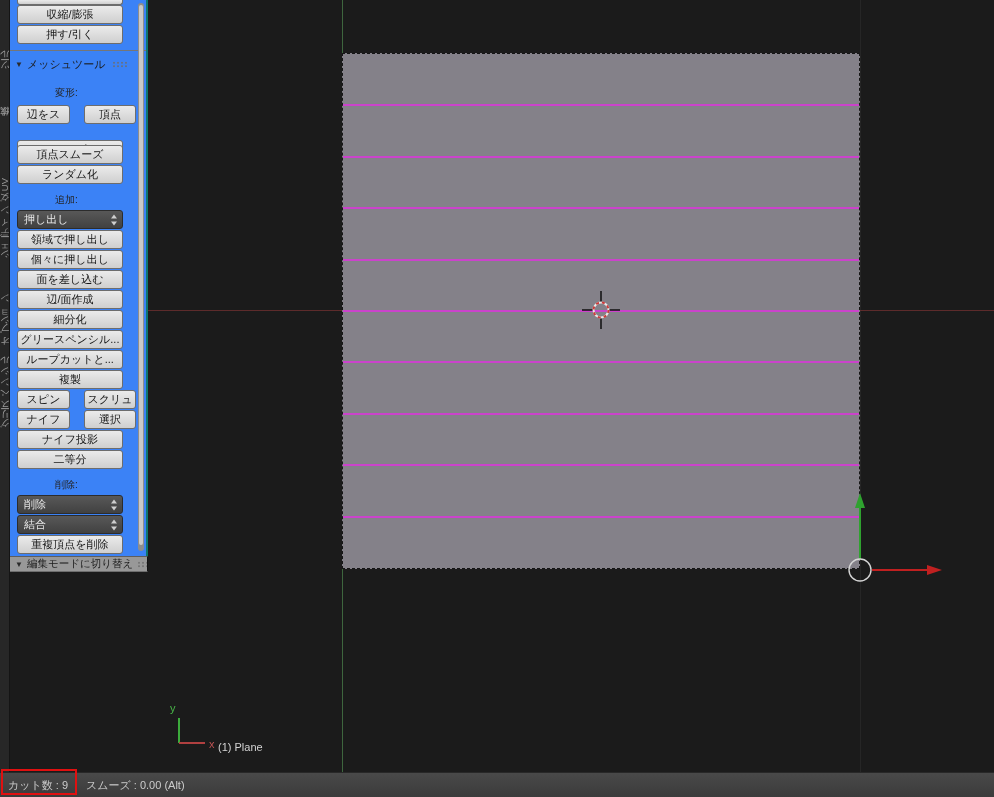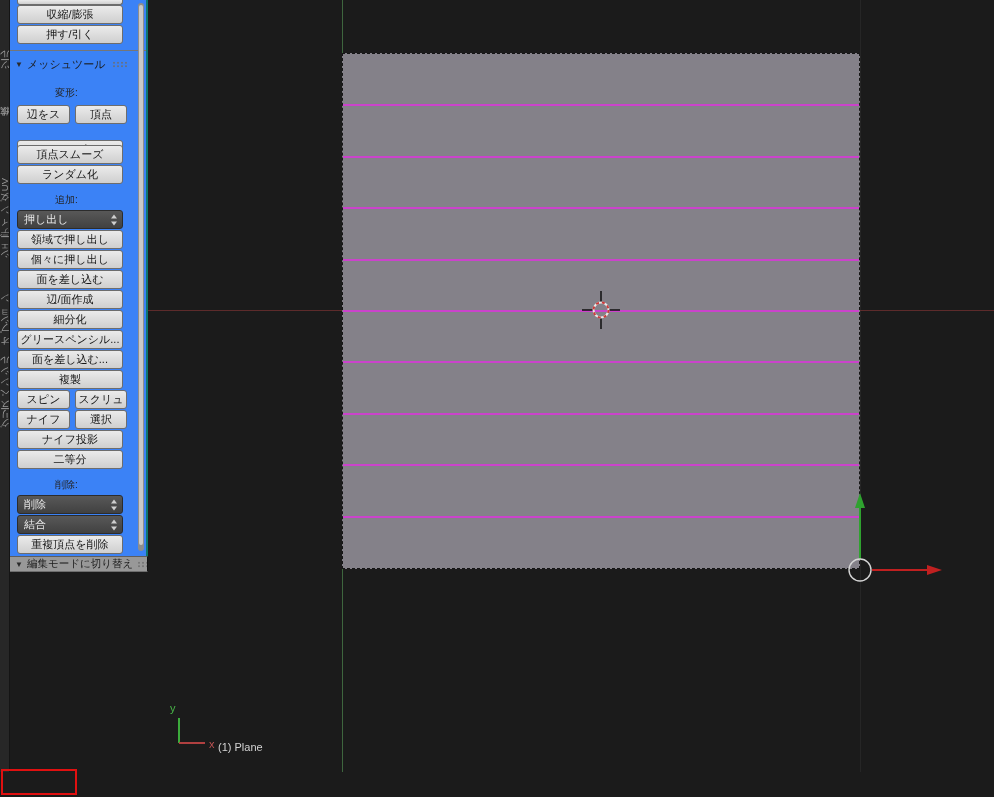--- a/index.html
+++ b/index.html
@@ -19,21 +19,21 @@
   .sidebar { position:absolute; left:10px; top:0; width:138px; height:772px; background:#1b1b1b; }
   .panels  { position:absolute; left:0; top:0; width:138px; height:556px; background:#3b82f6; border-right:2px solid #0f766e; overflow:hidden; }
   .sep     { position:absolute; left:0; top:50px; width:138px; height:1px; background:#767676; }
 
   .btn { position:absolute; left:7px; width:106px; height:19px;
          background:linear-gradient(#ebebeb,#cfcfcf); border:1px solid #6d6d6d; border-radius:3px;
          font-size:11px; color:#161616; display:flex; align-items:center; justify-content:center;
          white-space:nowrap; overflow:hidden; cursor:default; }
   .btn.sliver { top:0; height:5px; border-top:none; border-radius:0 0 3px 3px; }
   .btn.sm-l { width:53px; }
-  .btn.sm-r { left:65px; width:52px; }
+  .btn.sm-r { left:74px; width:52px; }
   .dd  { justify-content:flex-start; padding-left:6px; padding-right:6px;
          background:linear-gradient(#585858,#414141); border-color:#2c2c2c; color:#e9e9e9; }
   .chev { position:absolute; right:4px; top:50%; transform:translateY(-50%); width:7px; height:11px; }
   .chev::before, .chev::after { content:""; position:absolute; left:0;
          border-left:3.5px solid transparent; border-right:3.5px solid transparent; }
   .chev::before { top:0; border-bottom:4px solid #cfcfcf; }
   .chev::after  { bottom:0; border-top:4px solid #cfcfcf; }
 
   .lbl   { position:absolute; left:8px; font-size:10px; color:#242424; white-space:nowrap;margin-left:37px; }
   .phead { position:absolute; left:5px; display:flex; align-items:center; gap:4px;
@@ -110,21 +110,21 @@
       <div class="btn dd" style="top:210px">
         <span>押し出し</span>
         <span class="chev"></span>
       </div>
       <div class="btn" style="top:230px">領域で押し出し</div>
       <div class="btn" style="top:250px">個々に押し出し</div>
       <div class="btn" style="top:270px">面を差し込む</div>
       <div class="btn" style="top:290px">辺/面作成</div>
       <div class="btn" style="top:310px">細分化</div>
       <div class="btn" style="top:330px">グリースペンシル...</div>
-      <div class="btn" style="top:350px">面を差し込む...</div>
+      <div class="btn" style="top:350px">ループカットと...</div>
       <div class="btn" style="top:370px">複製</div>
       <div class="btn sm-l" style="top:390px">スピン</div>
       <div class="btn sm-r" style="top:390px">スクリュ</div>
       <div class="btn sm-l" style="top:410px">ナイフ</div>
       <div class="btn sm-r" style="top:410px">選択</div>
       <div class="btn" style="top:430px">ナイフ投影</div>
       <div class="btn" style="top:450px">二等分</div>
 
       <div class="lbl" style="top:478px">削除:</div>
       <div class="btn dd" style="top:495px">
@@ -186,16 +186,20 @@
     <svg class="overlay" style="left:10px; top:700px" width="70" height="60" viewBox="0 0 70 60">
       <line x1="21" y1="43" x2="21" y2="18" stroke="#3cab3c" stroke-width="2"></line>
       <line x1="21" y1="43" x2="47" y2="43" stroke="#b04040" stroke-width="2"></line>
       <text x="12" y="12" font-size="11" fill="#49b549">y</text>
       <text x="51" y="48" font-size="11" fill="#bf5454">x</text>
     </svg>
 
     <div class="objinfo">(1) Plane</div>
   </div>
 
+  <div class="statusbar">
+    <div class="status-item" style="left:8px">カット数 : 9</div>
+    <div class="status-item" style="left:86px">スムーズ : 0.00 (Alt)</div>
+  </div>
 
   <div class="annotation" style="border-color: rgb(224, 16, 16);"></div>
 
 </div>
 
 </body></html>

